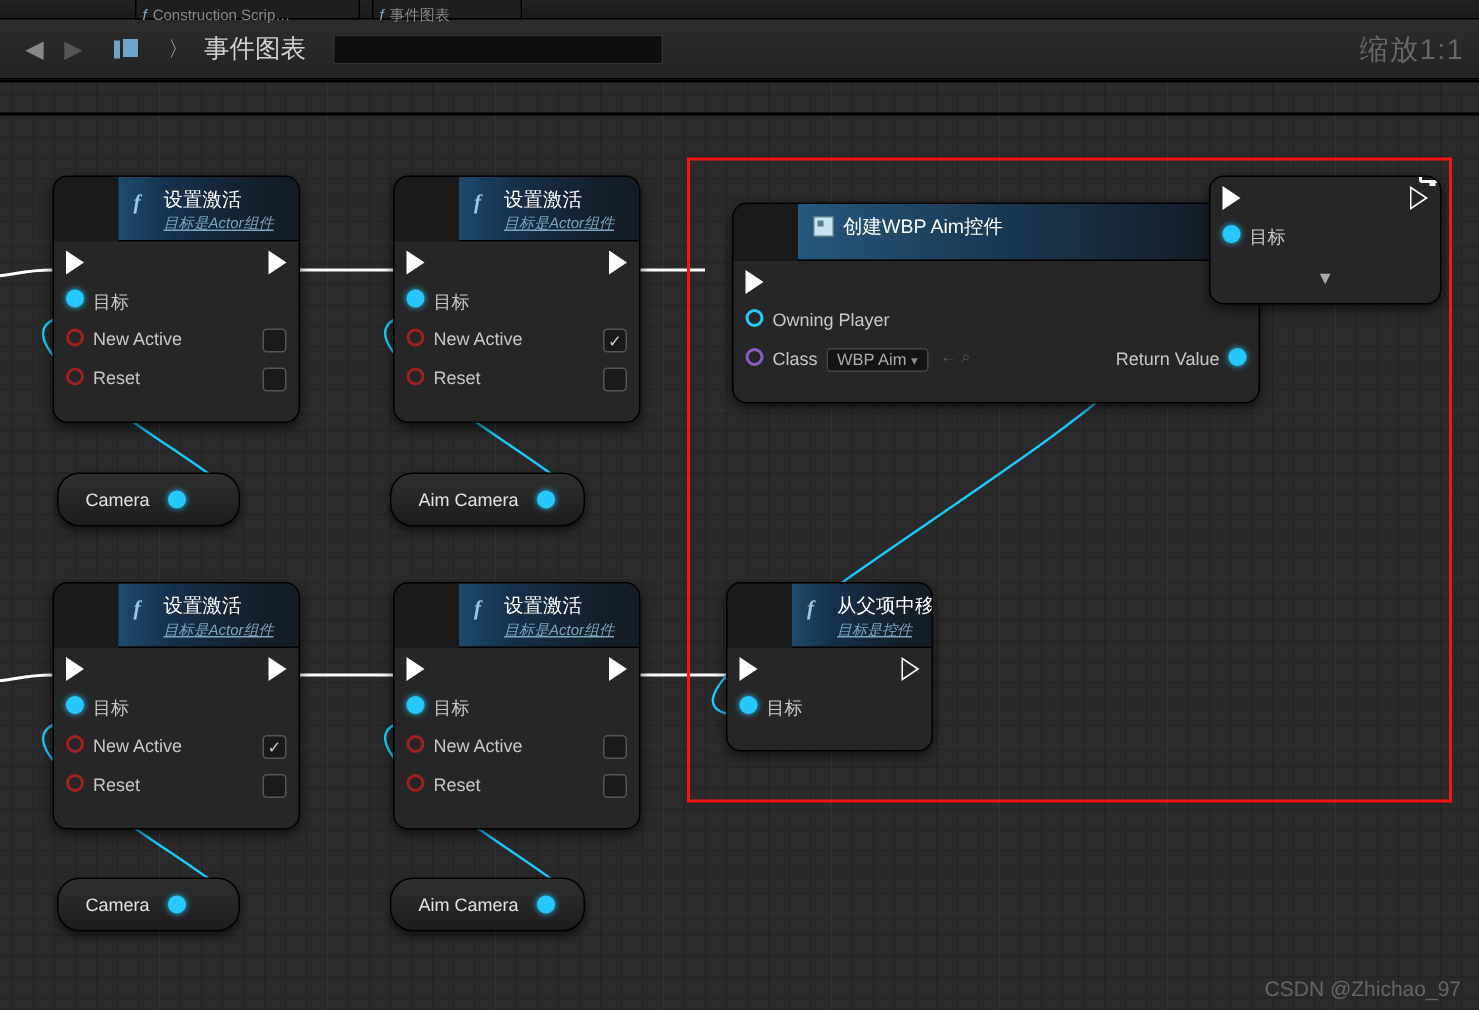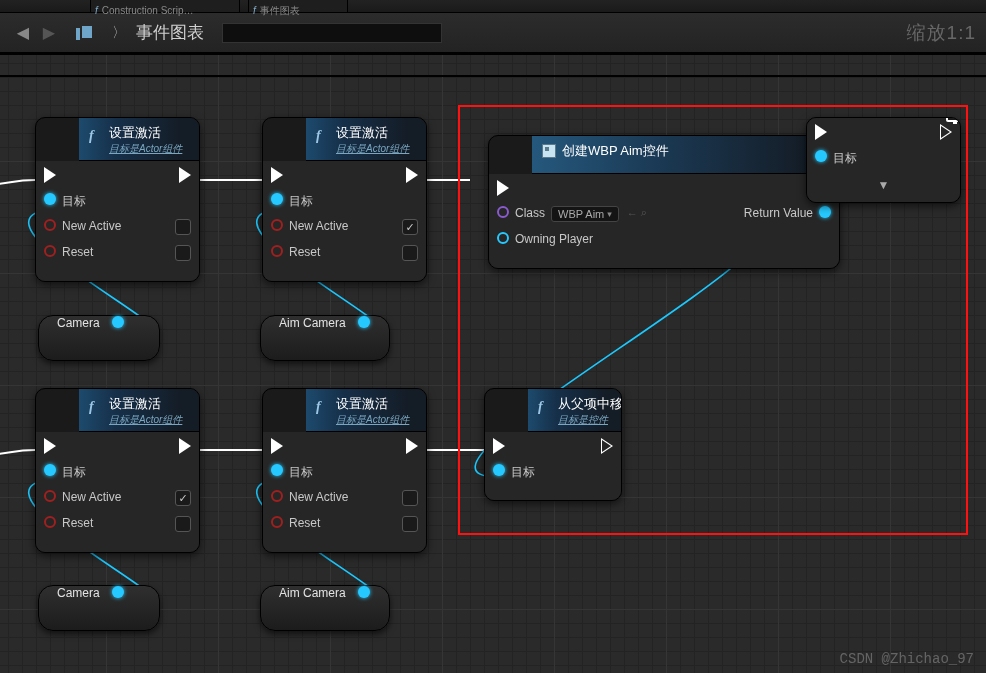--- a/index.html
+++ b/index.html
@@ -67,32 +67,32 @@
   .pin-blue{ background:#26c9ff; box-shadow:0 0 4px #26c9ff;}
   .pin-blue-h{ border:2px solid #26c9ff; background:transparent;}
   .pin-red{ border:2px solid #a02020; background:transparent;}
   .pin-purple{ border:2px solid #8a5bcf; background:transparent;}
 
   .checkbox{ width:16px; height:16px; border:1px solid #555; border-radius:3px; background:#1a1a1a; display:flex; align-items:center; justify-content:center; color:#ccc; font-size:11px;}
   .classbox{ background:#141414; border:1px solid #444; border-radius:3px; padding:1px 6px; color:#aaa; font-size:11px; display:flex; align-items:center; gap:3px;}
   .tiny-arrow{ font-size:9px; color:#888;}
 
   
-  .varpill{ position:absolute; height:46px; border-radius:15px; background:linear-gradient(#2f2f2f,#1c1c1c); border:1px solid #000; display:flex; padding:0 14px 0 18px; gap:8px; box-shadow:0 3px 6px rgba(0,0,0,.6);}
+  .varpill{ position:absolute; height:36px; border-radius:15px; background:linear-gradient(#2f2f2f,#1c1c1c); border:1px solid #000; display:flex; align-items:center; padding:0 14px 0 18px; gap:8px; box-shadow:0 3px 6px rgba(0,0,0,.6);}
   .varpill .label{ color:#e2e2e2; font-size:12px;}
   .varpill .pin-blue{ margin-left:4px;}
 
   .screen-icon{ position:absolute; right:6px; top:6px; width:18px; height:14px; border:2px solid #fff; border-radius:2px; background:#1a1a1a;}
   .screen-icon::after{ content:""; position:absolute; left:5px; bottom:-4px; width:4px; height:3px; background:#fff;}
   .screen-icon.big{ right:-8px; top:-14px; width:22px; height:18px;}
 
   .expand-arrow{ width:100%; text-align:center; color:#aaa; font-size:12px; padding-top:2px;}
 
   .redbox{ position:absolute; border:2px solid #f11; pointer-events:none;}
-  .watermark{ position:absolute; right:12px; bottom:6px; color:rgba(210,210,210,.35); font-size:14px;font-family:Liberation Mono, monospace;}
+  .watermark{ position:absolute; right:12px; bottom:6px; color:rgba(210,210,210,.35); font-size:14px;}
   .tabstub{ position:absolute; top:-1px; height:14px; background:#1e1e1e; border:1px solid #000;}
   .tabstub .ficon::before{content:"f"; font-style:italic; color:#7faac6; font-size:10px; margin:0 4px;}
   .tabstub span{color:#888; font-size:10px;}
 </style>
 </head>
 <body>
 
 <div class="topbar">
   <div class="tabstub" style="left:90px; width:150px;"><span class="ficon"></span><span>Construction Scrip…</span></div>
   <div class="tabstub" style="left:248px; width:100px;"><span class="ficon"></span><span>事件图表</span></div>
@@ -201,35 +201,35 @@
       <div class="head-text">
           <span class="node-title">创建WBP Aim控件</span>
         </div>
       </div>
     <div class="node-body">
       <div class="row between">
           <span class="exec-pin in"></span>
           <span class="exec-pin out"></span>
         </div>
       <div class="row">
+          <span class="pin-circ pin-blue-h"></span>
+          <span class="label">Owning Player</span>
+        </div>
+      <div class="row">
         <span class="pin-circ pin-purple"></span>
         <span class="label">Class</span>
         <span class="classbox">
             <span>WBP Aim</span>
             <span class="tiny-arrow">▾</span>
           </span>
         <span style="color:#555;font-size:11px;margin-left:2px;">← ⌕</span>
         <span class="spacer"></span>
         <span class="label">Return Value</span>
         <span class="pin-circ pin-blue"></span>
       </div>
-      <div class="row">
-          <span class="pin-circ pin-blue-h"></span>
-          <span class="label">Owning Player</span>
-        </div>
     </div>
   </div>
 
   <div class="node" style="left:806px; top:62px; width:155px;">
     <div class="screen-icon big"></div>
     <div class="node-body">
       <div class="row between">
           <span class="exec-pin in"></span>
           <span class="exec-pin hollow"></span>
         </div>

